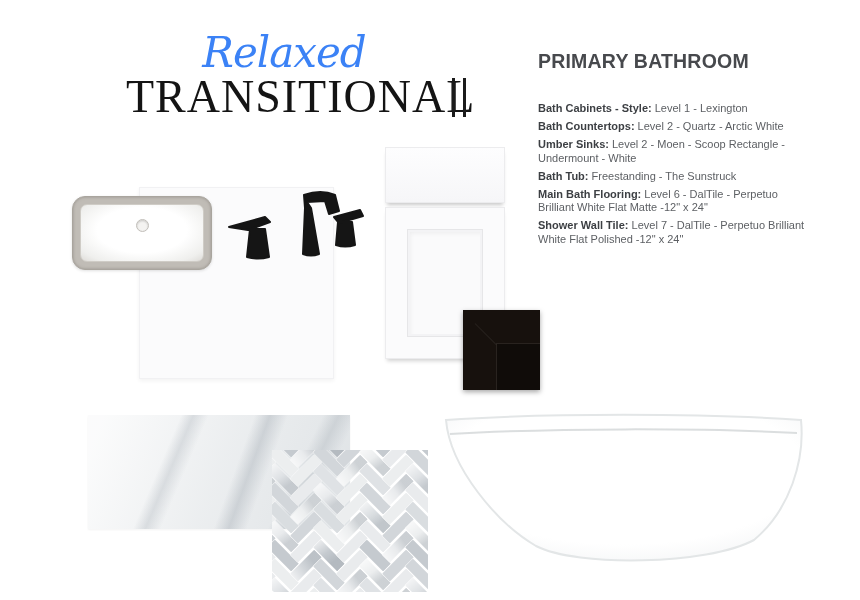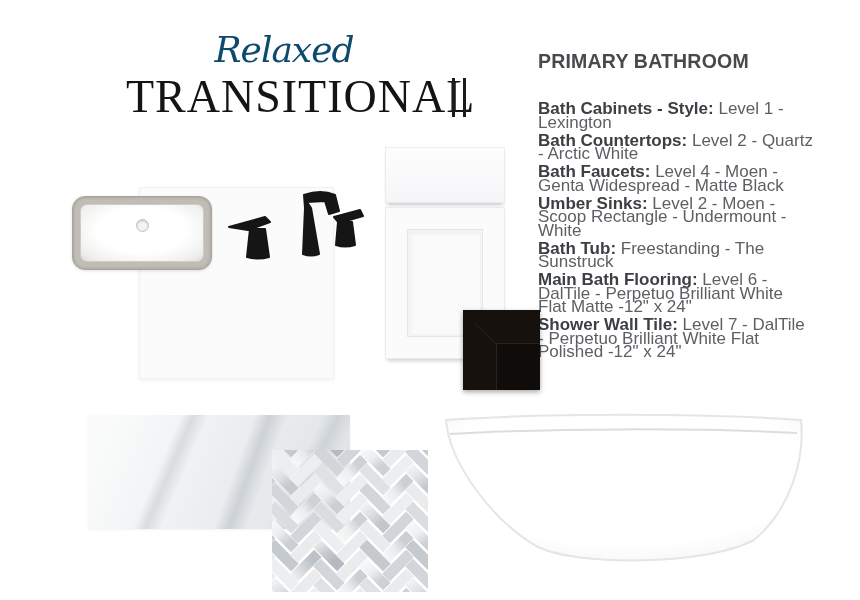--- a/index.html
+++ b/index.html
@@ -6,38 +6,38 @@
   body{
     width:860px;height:600px;position:relative;overflow:hidden;
     background:#ffffff;
     font-family:"Liberation Sans", sans-serif;
   }
 
   
   .brand-script{
     position:absolute;left:163px;top:30px;width:242px;text-align:center;
     font-family:"DejaVu Serif", serif;font-style:italic;
-    font-size:36px;line-height:1.1;color:#0c4a6e;letter-spacing:-1px;
+    font-size:42px;line-height:1.1;color:#3b82f6;letter-spacing:-1px;
   }
   .brand-main{
     position:absolute;left:126px;top:74px;width:312px;text-align:center;
     font-family:"Liberation Serif", serif;font-size:46px;line-height:1;
     color:#141414;letter-spacing:1px;white-space:nowrap;
   }
   .brand-bar{position:absolute;top:78px;width:3px;height:39px;background:#1b1b1b;}
   .brand-bar.b1{left:452px;}
   .brand-bar.b2{left:463px;}
 
   
   .specs{position:absolute;left:538px;top:50px;width:276px;}
   .specs-title{
     margin:0 0 29px 0;font-size:19.5px;font-weight:700;color:#47494d;
     letter-spacing:.2px;
   }
-  .spec{margin:0 0 4.5px 0;font-size:17px;line-height:13.5px;color:#5c5f63;}
+  .spec{margin:0 0 4.5px 0;font-size:11px;line-height:13.5px;color:#5c5f63;}
   .spec b{color:#3c3f43;font-weight:700;}
 
   
   .countertop{
     position:absolute;left:139px;top:187px;width:193px;height:190px;z-index:1;
     background:#fbfbfc;border:1px solid #f1f1f3;
     box-shadow:0 2px 4px rgba(0,0,0,.05);
   }
 
   
@@ -117,21 +117,20 @@
 <div class="brand-main">TRANSITIONAL</div>
 <div class="brand-bar b1"></div>
 <div class="brand-bar b2"></div>
 
 <div class="specs">
   <h1 class="specs-title">PRIMARY BATHROOM</h1>
   <div>
 
   <p class="spec"><b>Bath Cabinets - Style:</b> <span>Level 1 - Lexington</span></p>
       <p class="spec"><b>Bath Countertops:</b> <span>Level 2 - Quartz - Arctic White</span></p>
-      <p class="spec"><b>Bath Faucets:</b> <span>Level 4 - Moen - Genta Widespread - Matte Black</span></p>
       <p class="spec"><b>Umber Sinks:</b> <span>Level 2 - Moen - Scoop Rectangle - Undermount - White</span></p>
       <p class="spec"><b>Bath Tub:</b> <span>Freestanding - The Sunstruck</span></p>
       <p class="spec"><b>Main Bath Flooring:</b> <span>Level 6 - DalTile - Perpetuo Brilliant White Flat Matte -12" x 24"</span></p>
       <p class="spec"><b>Shower Wall Tile:</b> <span>Level 7 - DalTile - Perpetuo Brilliant White Flat Polished -12" x 24"</span></p>
     </div>
 </div>
 
 <div class="countertop" style="background-color: rgb(251, 251, 252);"></div>
 
 <div class="sink" style="background-color: rgb(192, 188, 182);">

